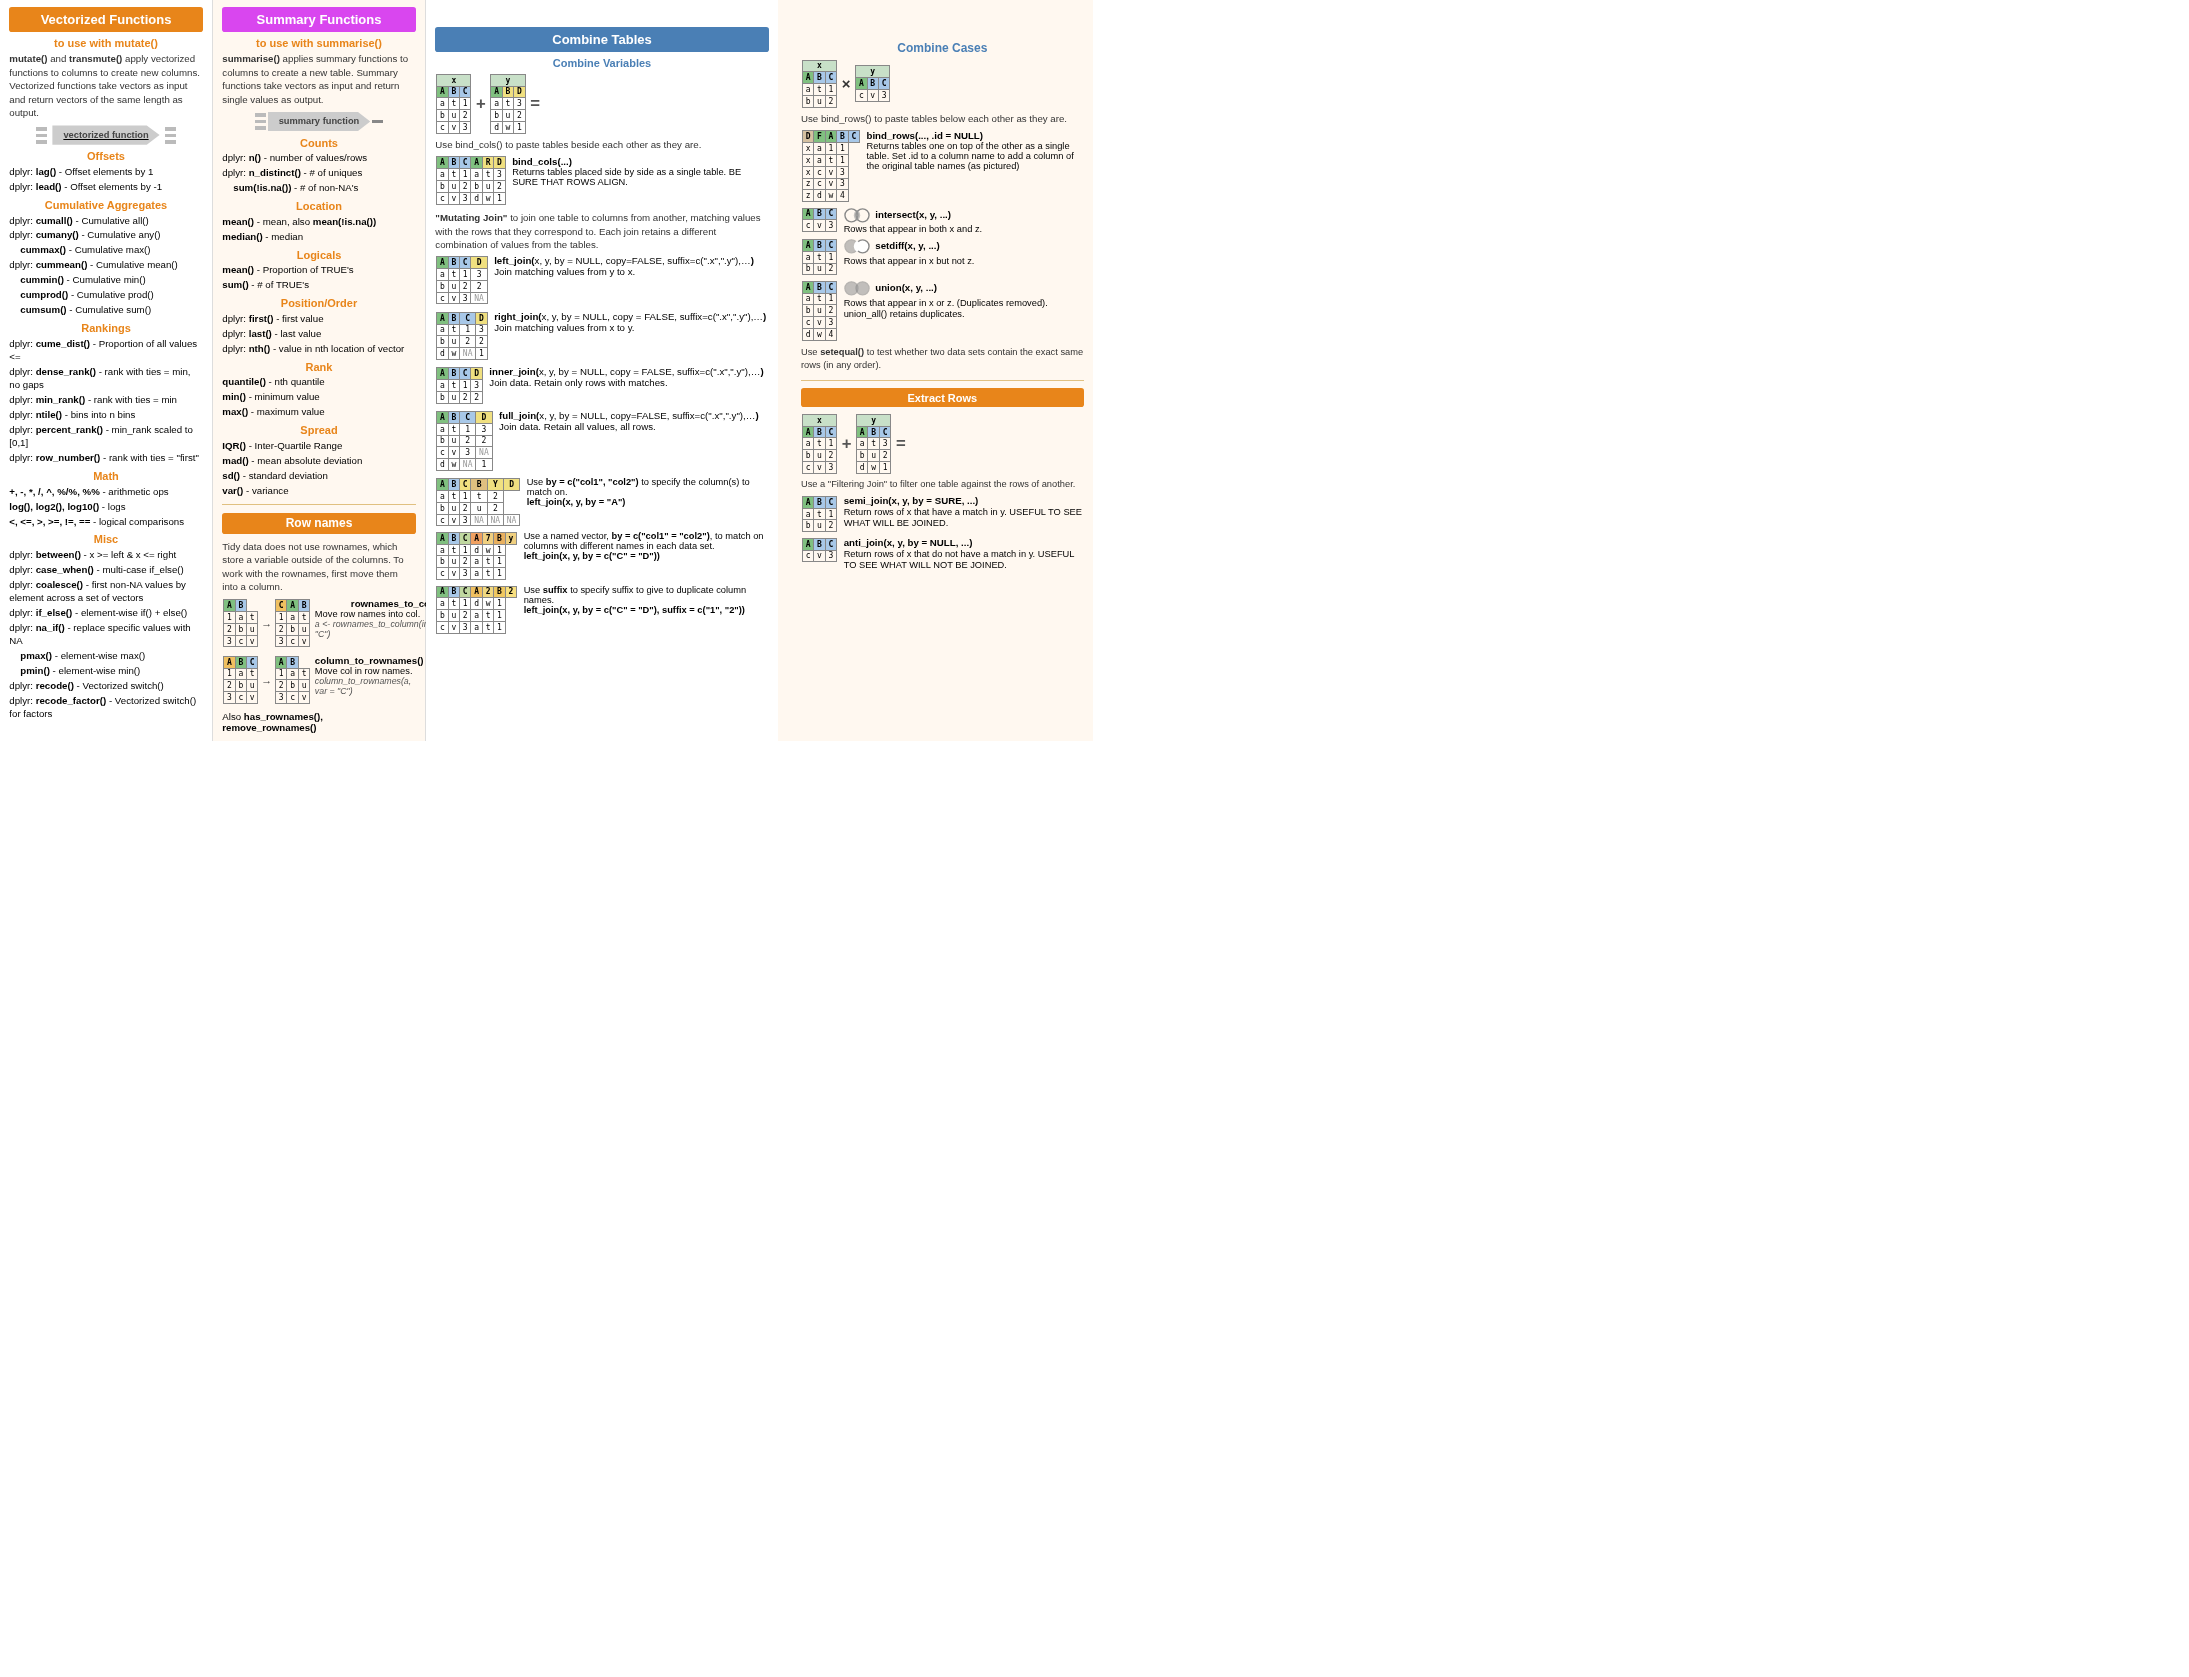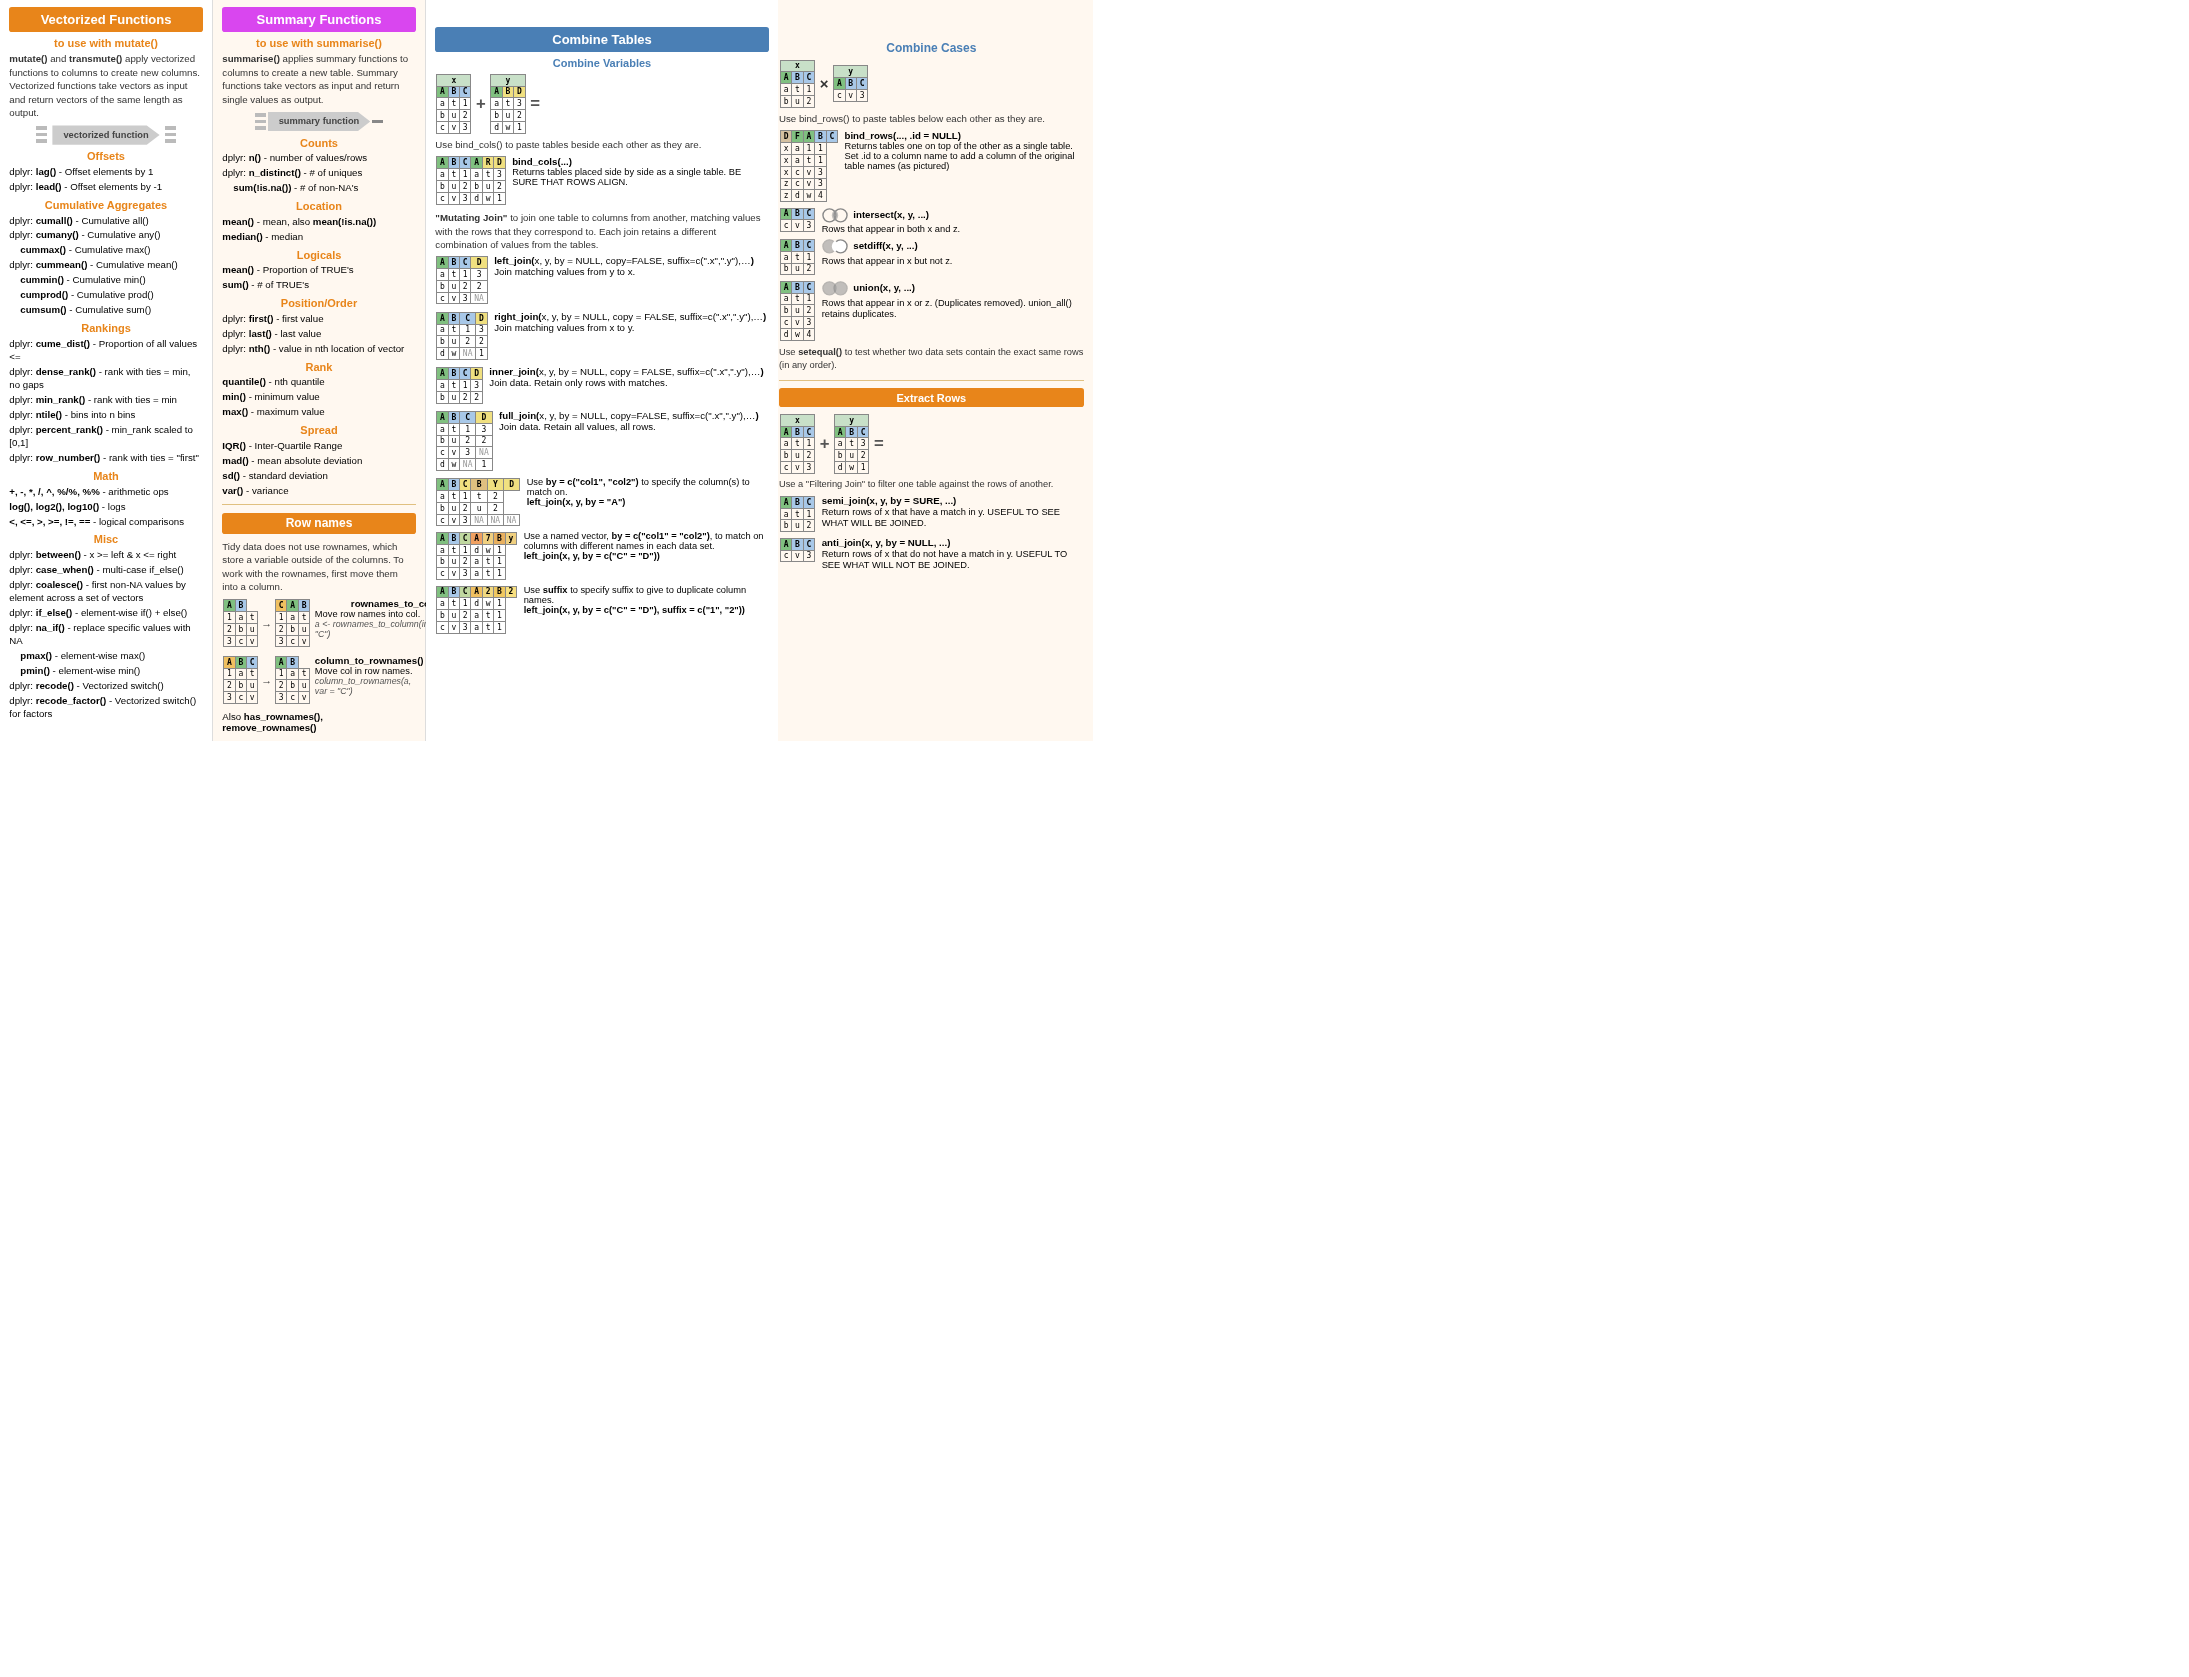--- a/index.html
+++ b/index.html
@@ -139,21 +139,21 @@
 
 <div class="page">
   <div class="main-content">
 
     <div class="col col-1">
       <div class="section-header orange-bg">Vectorized Functions</div>
       <div class="subsection-title">to use with mutate()</div>
       <p><span class="bold">mutate()</span> and <span class="bold">transmute()</span> apply vectorized functions to columns to create new columns. Vectorized functions take vectors as input and return vectors of the same length as output.</p>
 
       <div class="diagram-container">
-        <div style="display:flex;align-items:flex-start;gap:5px;">
+        <div style="display:flex;align-items:flex-end;gap:5px;text-decoration:underline;">
           <div style="display:flex;flex-direction:column;gap:0.9px;">
             <div style="width:11px;height:3.7px;background:#bbb;margin:0.9px 0;"></div>
             <div style="width:11px;height:3.7px;background:#bbb;margin:0.9px 0;"></div>
             <div style="width:11px;height:3.7px;background:#bbb;margin:0.9px 0;"></div>
           </div>
           <div style="background:#ccc;padding:4.6px 11px;clip-path:polygon(0 0,88% 0,100% 50%,88% 100%,0 100%);font-size:9.3px;font-weight:bold;color:#444;white-space:nowrap;">vectorized function</div>
           <div style="display:flex;flex-direction:column;gap:0.9px;">
             <div style="width:11px;height:3.7px;background:#bbb;margin:0.9px 0;"></div>
             <div style="width:11px;height:3.7px;background:#bbb;margin:0.9px 0;"></div>
             <div style="width:11px;height:3.7px;background:#bbb;margin:0.9px 0;"></div>
@@ -761,21 +761,21 @@
           </tbody>
             </table>
         </div>
         <div style="font-size:9.3px;">
           Use <span class="bold">suffix</span> to specify suffix to give to duplicate column names.<br>
           <span class="bold">left_join(x, y, by = c("C" = "D"), suffix = c("1", "2"))</span>
         </div>
       </div>
     </div>
 
-    <div class="col col-4" style="padding-left:1px;">
+    <div class="col col-4" style="padding-left:23px;">
       <div style="height:28px;"></div>
       <div class="subsection-title-blue" style="font-size:12px;">Combine Cases</div>
 
       <div style="display:flex;align-items:center;gap:3.7px;margin:3.7px 0;">
         <table class="mini-table">
           <tbody>
               <tr>
                 <th colspan="3">x</th>
               </tr>
           <tr>

